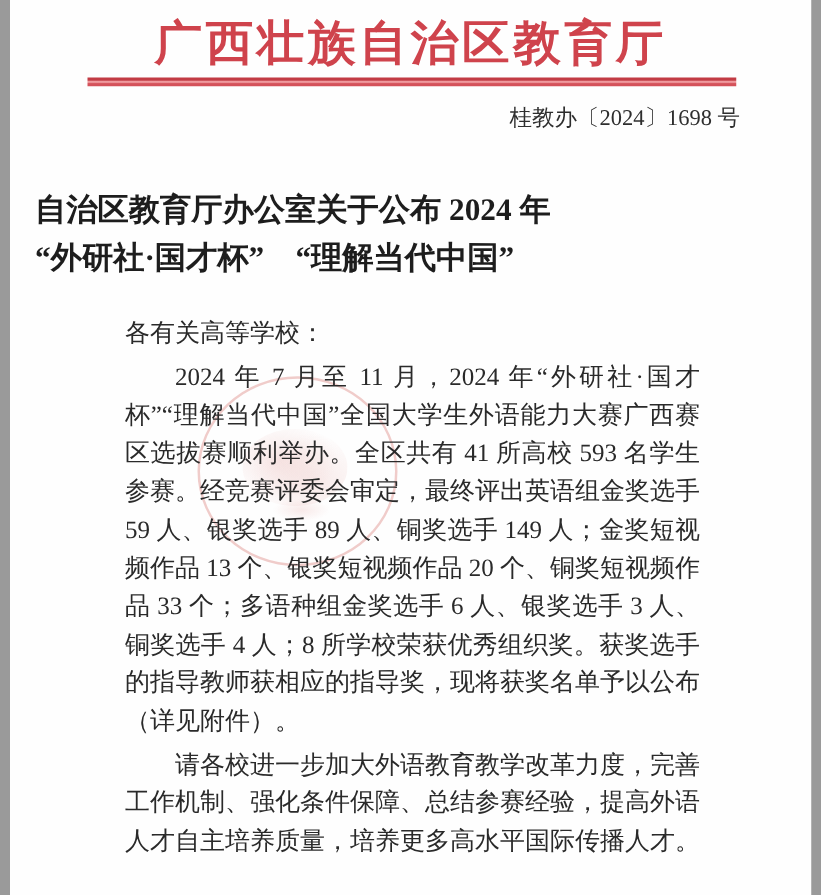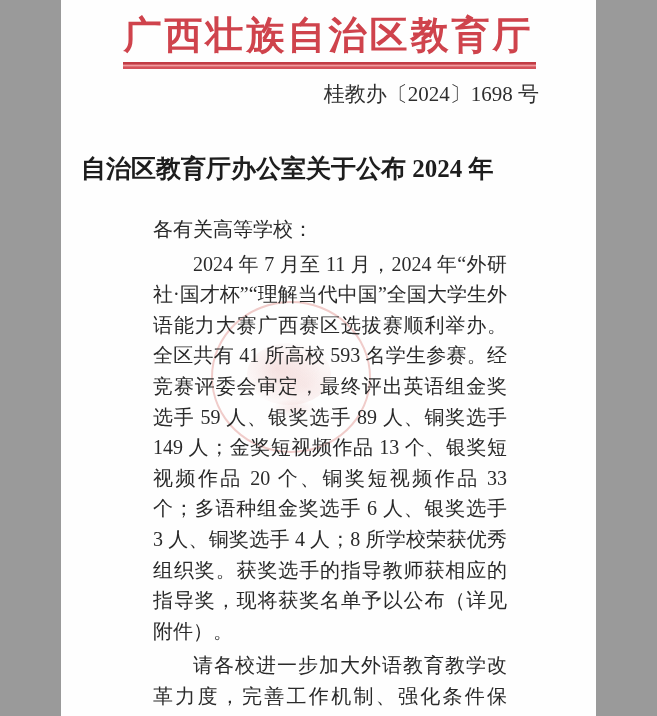--- a/index.html
+++ b/index.html
@@ -2,21 +2,21 @@
 <html><head>
 <meta charset="utf-8">
 <style>
   html, body { margin: 0; padding: 0; }
   body {
     background: #9a9a9a;
     font-family: "Liberation Serif", "DejaVu Serif", serif;
   }
   .page {
     position: relative;
-    width: 535px;
+    width: 641px;
     height: 716px;
     margin: 0 auto;
     background: #fefefe;
     overflow: hidden;
     color: #282828;
   }
   
   .agency-title {
     margin: 12px 0 0 0;
     text-align: center;
@@ -31,21 +31,21 @@
     margin: 4px 60px 0 62px;
     height: 7px;
     background: linear-gradient(180deg,
       #c23b44 0%, #c23b44 30%,
       #ef9a9e 45%, #ef9a9e 55%,
       #d4525a 70%, #d4525a 100%);
   }
   .doc-number {
     margin: 14px 57px 0 0;
     text-align: right;
-    font-size: 21px;
+    font-size: 18px;
     line-height: 23px;
     color: #2e2e2e;
   }
   
   .doc-title {
     margin: 44px 20px 0 20px;
     font-size: 25px;
     line-height: 38px;
     font-weight: 700;
     color: #1d1d1d;
@@ -102,20 +102,21 @@
 
   <header>
     <h1 class="agency-title">广西壮族自治区教育厅</h1>
     <div class="red-rule"></div>
     <div class="doc-number">桂教办〔2024〕1698 号</div>
   </header>
 
   <main>
     <h2 class="doc-title">
       <div>自治区教育厅办公室关于公布 2024 年</div>
+      <div>“外研社·国才杯”　“理解当代中国”</div>
     </h2>
 
     <div class="doc-body">
       <p>各有关高等学校：</p>
       <p class="indent">2024 年 7 月至 11 月，2024 年“外研社·国才杯”“理解当代中国”全国大学生外语能力大赛广西赛区选拔赛顺利举办。全区共有 41 所高校 593 名学生参赛。经竞赛评委会审定，最终评出英语组金奖选手 59 人、银奖选手 89 人、铜奖选手 149 人；金奖短视频作品 13 个、银奖短视频作品 20 个、铜奖短视频作品 33 个；多语种组金奖选手 6 人、银奖选手 3 人、铜奖选手 4 人；8 所学校荣获优秀组织奖。获奖选手的指导教师获相应的指导奖，现将获奖名单予以公布（详见附件）。</p>
       <p class="indent">请各校进一步加大外语教育教学改革力度，完善工作机制、强化条件保障、总结参赛经验，提高外语人才自主培养质量，培养更多高水平国际传播人才。</p>
     </div>
   </main>
 
 </div>

